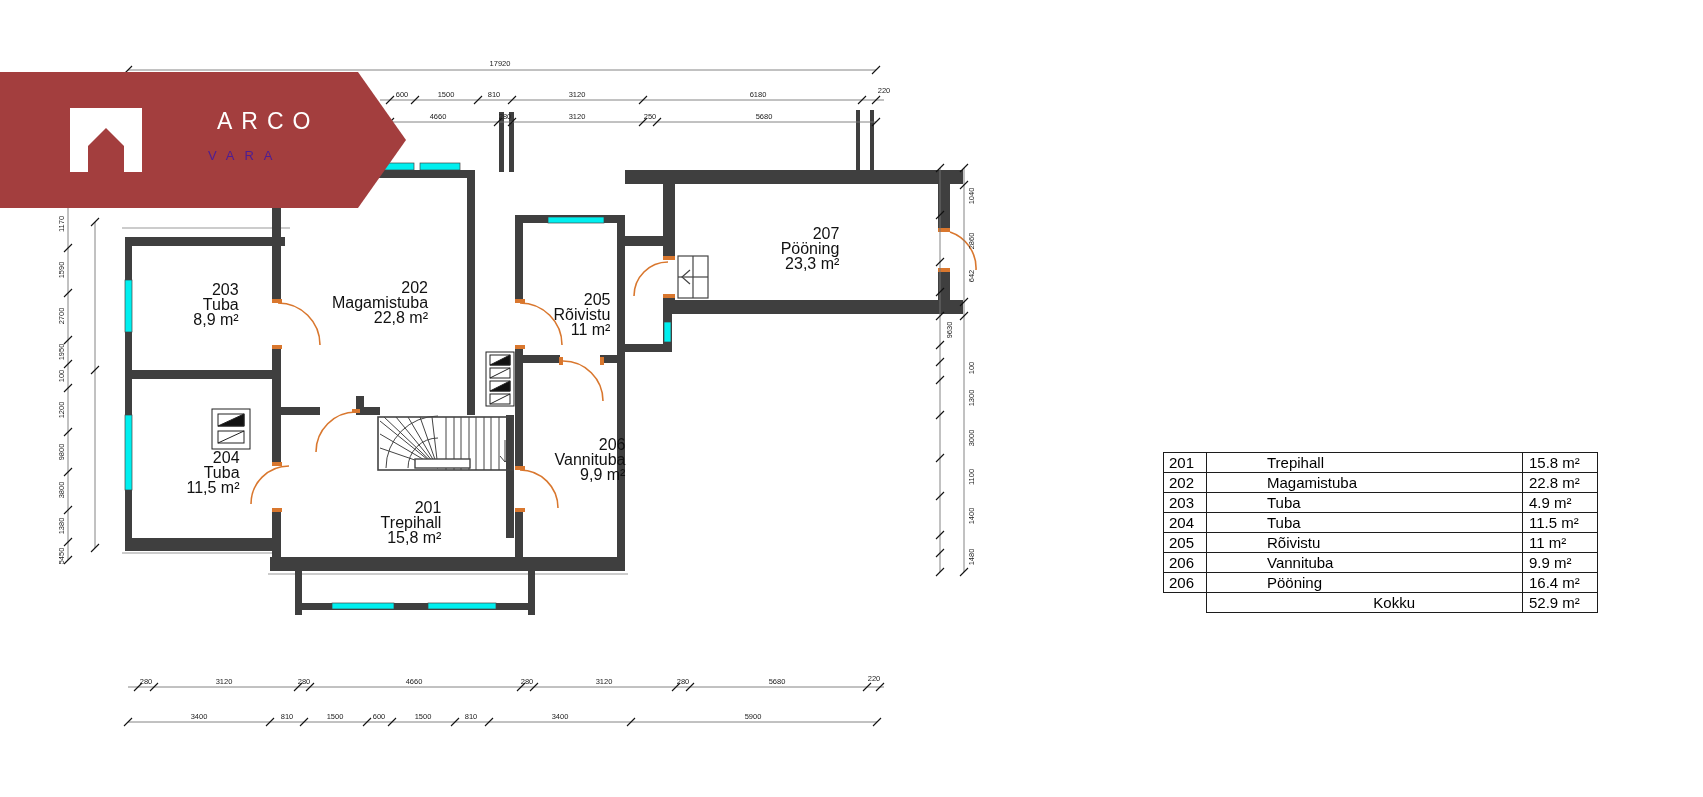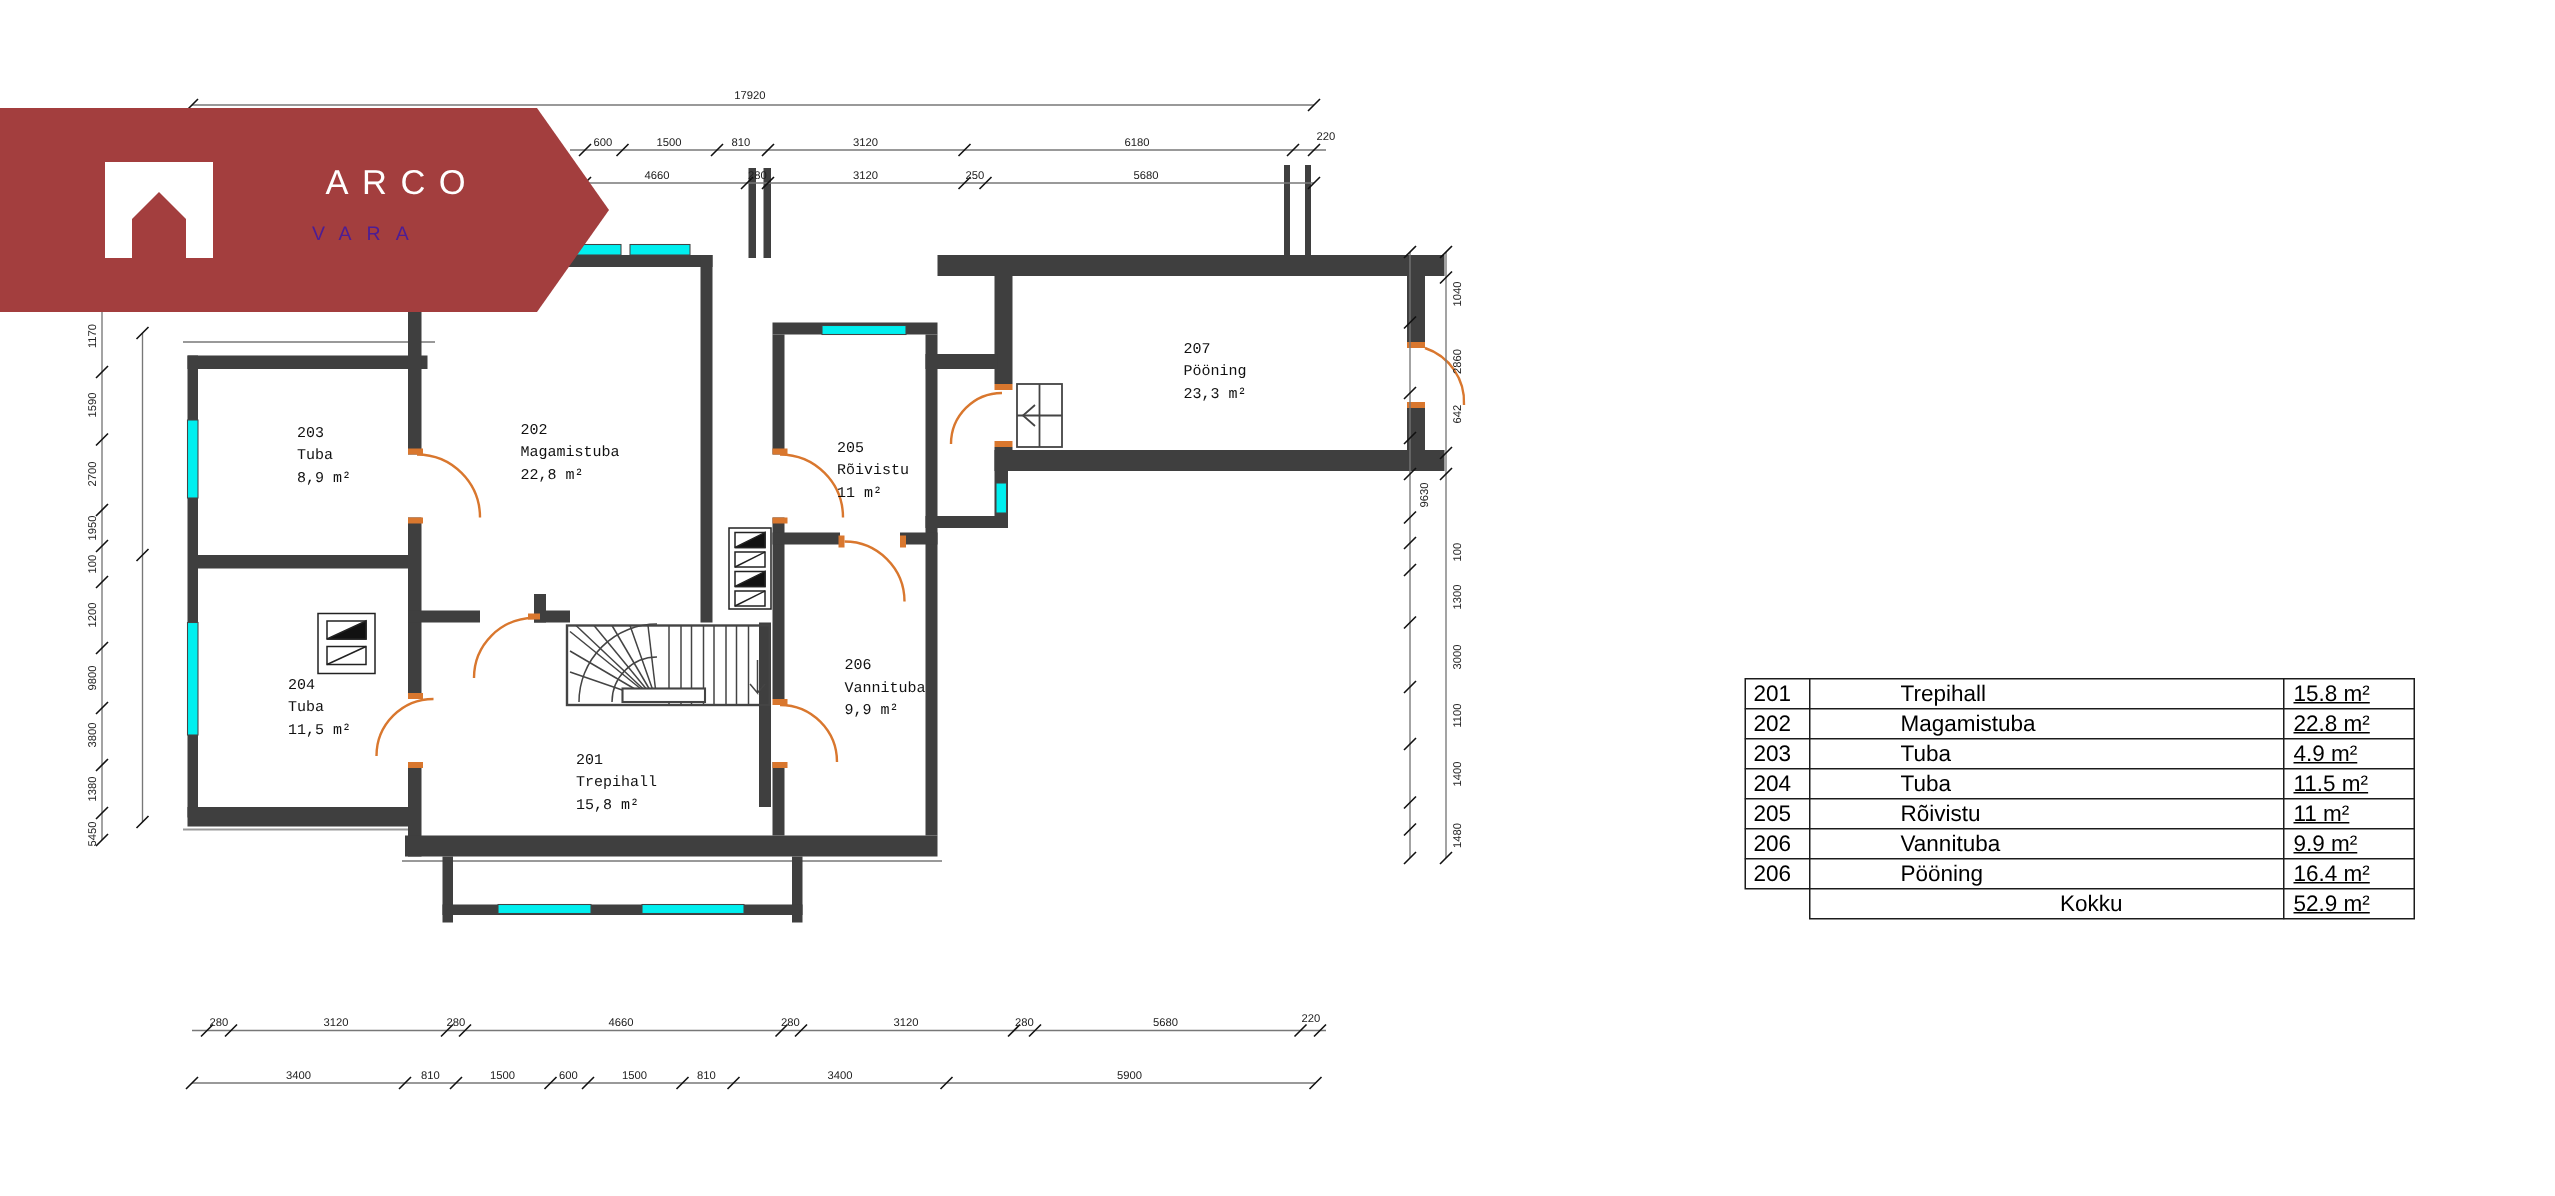--- a/index.html
+++ b/index.html
@@ -8,32 +8,32 @@
   
   .banner{position:absolute;left:0;top:68px;width:420px;height:145px;z-index:5;}
   .banner svg{position:absolute;left:0;top:0;}
   .brand-text{position:absolute;left:176px;top:40px;color:#fff;font-size:23px;
               letter-spacing:9px;font-weight:400;z-index:6;margin-left:41px;}
   .brand-sub{position:absolute;left:208px;top:80px;color:#4c1d95;font-size:13px;
              letter-spacing:10px;font-weight:400;z-index:6;}
   
   #plan-svg{position:absolute;left:0;top:0;z-index:1;}
   #room-labels{position:absolute;left:0;top:0;width:100%;height:100%;z-index:2;pointer-events:none;}
-  .room-label{position:absolute;transform:translateX(-50%);text-align:left;
-              font-size:10px;line-height:15px;color:#111;white-space:nowrap;font-family:Liberation Mono, monospace;}
+  .room-label{position:absolute;transform:translateX(-50%);text-align:right;
+              font-size:16px;line-height:15px;color:#111;white-space:nowrap;}
   
   .area-table{position:absolute;left:1163px;top:452px;z-index:4;font-size:15px;color:#000;}
   .trow{display:flex;height:21px;margin-top:-1px;}
   .trow:first-child{margin-top:0;}
   .tcell{border:1px solid #1c1c1c;line-height:20px;box-sizing:border-box;margin-left:-1px;
          background:#fff;white-space:nowrap;overflow:hidden;}
   .tcell:first-child{margin-left:0;}
   .c-num{width:44px;padding-left:5px;}
   .c-name{width:317px;padding-left:60px;}
-  .c-area{width:88px;padding-left:6px;text-decoration:underline;}
+  .c-area{width:76px;padding-left:6px;}
   .c-spacer{width:44px;border:none;background:transparent;}
   .c-total{width:317px;text-align:right;padding:0 107px 0 0;}
 </style>
 </head>
 <body>
 
 <div class="canvas">
 
   <svg id="plan-svg" width="1703" height="797" viewBox="0 0 1703 797">
 

